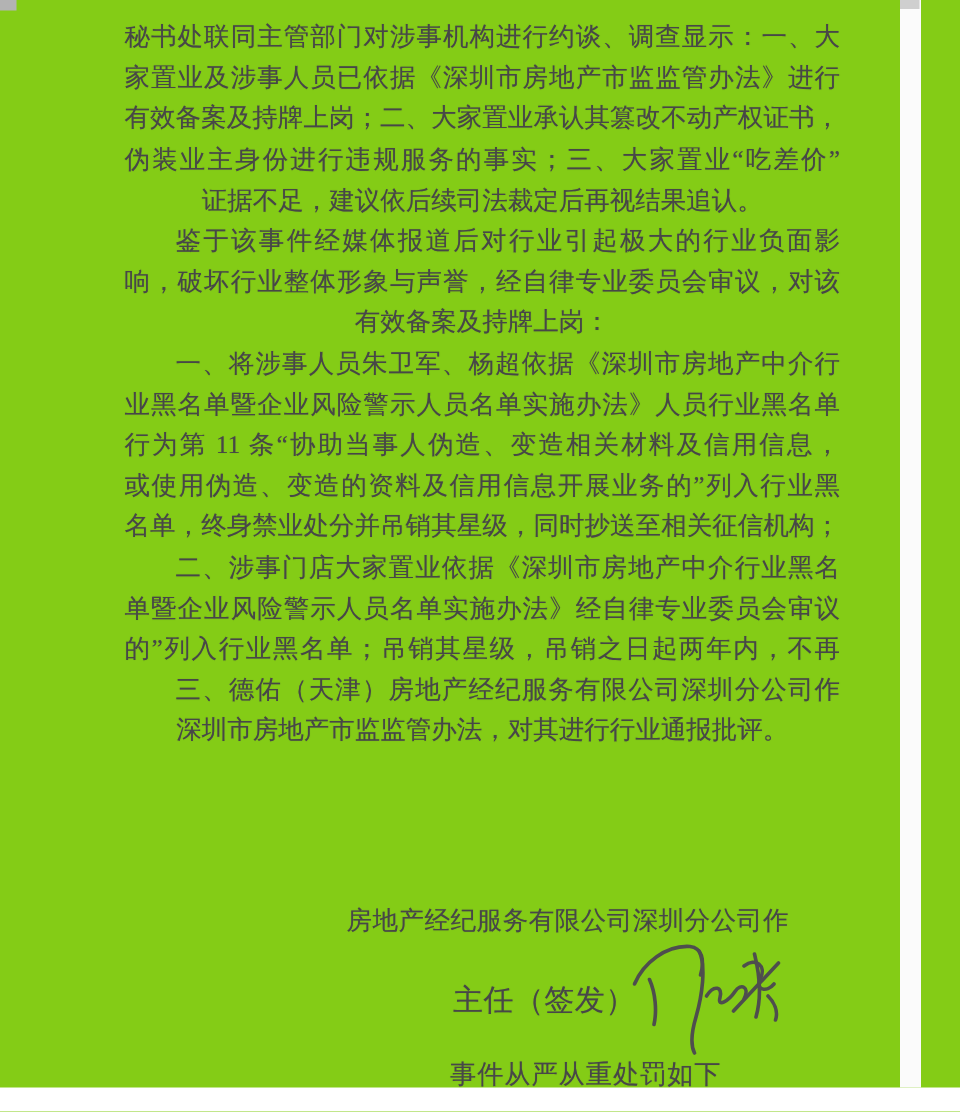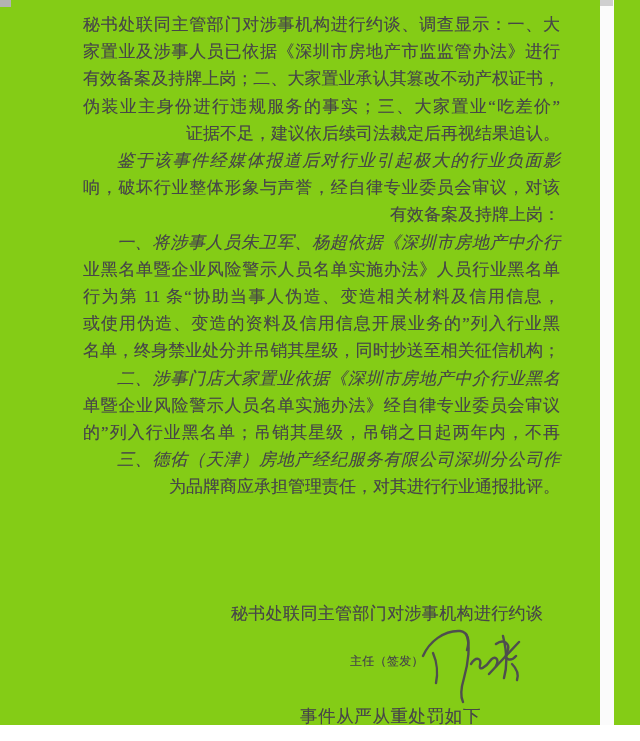--- a/index.html
+++ b/index.html
@@ -34,36 +34,35 @@
     filter: blur(0.5px);
   }
   .body-text {
     position: absolute;
     left: 83px; top: 11px;
     width: 477px;
     font-size: 17px;
     line-height: 27.2px;
     text-shadow: 0 0 0.5px rgba(80,80,80,0.55);
   }
-  .line { text-align: right; }
+  .line { text-align: center; }
   .line.justify { text-align: justify; text-align-last: justify; }
   .line.indent { padding-left: 2em; }
-  .line.indent.justify { width: calc(100% - 2em); font-style: italic; }
+  .line.indent.justify { width: calc(100% - 2em); }
   .committee {
     position: absolute; left: 231px; top: 602px;
     font-size: 17px; letter-spacing: 0.35px;
     text-shadow: 0 0 0.5px rgba(80,80,80,0.55);
     white-space: nowrap;
   }
   .signer {
     position: absolute; left: 302px; top: 653px;
-    font-size: 12px; letter-spacing: 0.3px;
+    font-size: 20px; letter-spacing: 0.3px;
     text-shadow: 0 0 0.5px rgba(80,80,80,0.55);
     white-space: nowrap;
-    margin-left: 48px;
   }
   .signature {
     position: absolute; left: 416px; top: 620px;
     width: 112px; height: 86px;
   }
   .signature svg { display: block; width: 112px; height: 86px; }
   .date {
     position: absolute; left: 300px; top: 704px;
     font-size: 17.5px; letter-spacing: 0.6px;
     text-shadow: 0 0 0.5px rgba(80,80,80,0.55);
@@ -91,24 +90,24 @@
       <div class="line">有效备案及持牌上岗：</div>
       <div class="line indent justify">一、将涉事人员朱卫军、杨超依据《深圳市房地产中介行</div>
       <div class="line justify">业黑名单暨企业风险警示人员名单实施办法》人员行业黑名单</div>
       <div class="line justify">行为第 11 条“协助当事人伪造、变造相关材料及信用信息，</div>
       <div class="line justify">或使用伪造、变造的资料及信用信息开展业务的”列入行业黑</div>
       <div class="line justify">名单，终身禁业处分并吊销其星级，同时抄送至相关征信机构；</div>
       <div class="line indent justify">二、涉事门店大家置业依据《深圳市房地产中介行业黑名</div>
       <div class="line justify">单暨企业风险警示人员名单实施办法》经自律专业委员会审议</div>
       <div class="line justify">的”列入行业黑名单；吊销其星级，吊销之日起两年内，不再</div>
       <div class="line indent justify">三、德佑（天津）房地产经纪服务有限公司深圳分公司作</div>
-      <div class="line">为品牌商应承担管理责任，对其进行行业通报批评。</div>
+      <div class="line">深圳市房地产市监监管办法，对其进行行业通报批评。</div>
     </div>
 
-  <div class="committee">秘书处联同主管部门对涉事机构进行约谈</div>
+  <div class="committee">房地产经纪服务有限公司深圳分公司作</div>
 
   <div class="signer">主任（签发）</div>
 
   <div class="signature">
     <svg viewBox="0 0 112 86" xmlns="http://www.w3.org/2000/svg" fill="none" stroke="#4e4e4e" stroke-width="2.4" stroke-linecap="round" stroke-linejoin="round">
 
       <path d="M7,36 C13,22 28,10 44,11 C52,12 54,20 51,30"></path>
       <path d="M50,14 C55,24 52,44 48,58 C45,68 44,76 47,82"></path>
       <path d="M17,33 C21,42 22,54 20,63"></path>
 

